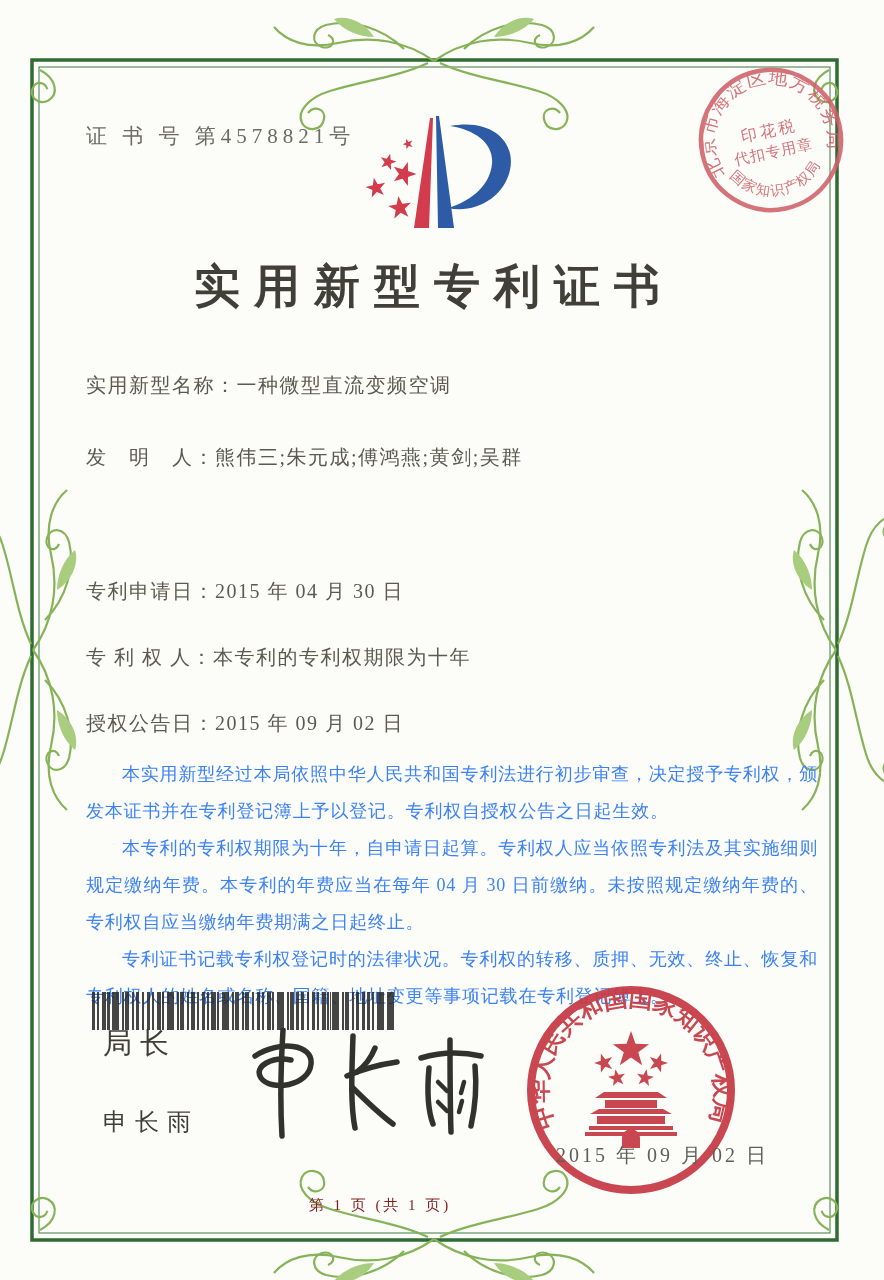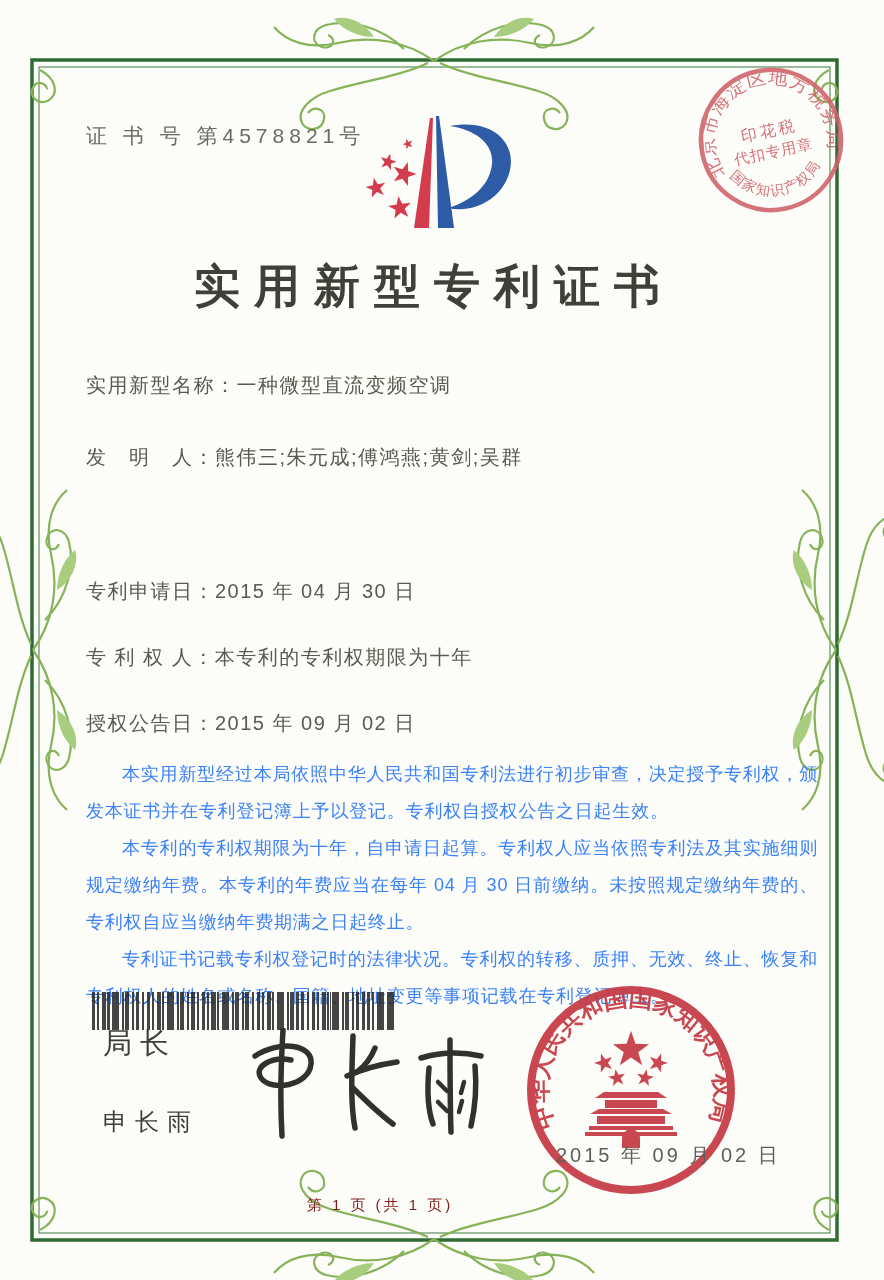--- a/index.html
+++ b/index.html
@@ -1,19 +1,19 @@
 <!DOCTYPE html>
 <html><head>
 <meta charset="utf-8">
 <style>
   html,body{margin:0;padding:0;background:#e8e8e4;}
   .page{
     position:relative;width:884px;height:1280px;margin:0 auto;
     background:#fcfcf9;overflow:hidden;
-    font-family:Liberation Sans, sans-serif;
+    font-family:Liberation Serif, serif;
     color:#55544b;
   }
   .abs{position:absolute;}
   .cert-number{left:86px;top:122px;font-size:21px;letter-spacing:5px;color:#6b6b60;}
   .title{left:32px;top:256px;width:804px;text-align:center;font-size:46px;font-weight:bold;
          letter-spacing:14px;color:#403f38;}
   .field{left:86px;font-size:20px;letter-spacing:1.5px;color:#5b5a50;white-space:pre;}
   .f0{top:372px;} .f1{top:444px;} .f2{top:510px;} .f3{top:578px;text-align:right;} .f4{top:644px;} .f5{top:710px;text-align:center;}
   .paras{left:86px;top:756px;width:732px;}
   .paras p{margin:0;font-size:18px;line-height:2.06;text-indent:2em;letter-spacing:0.8px;

